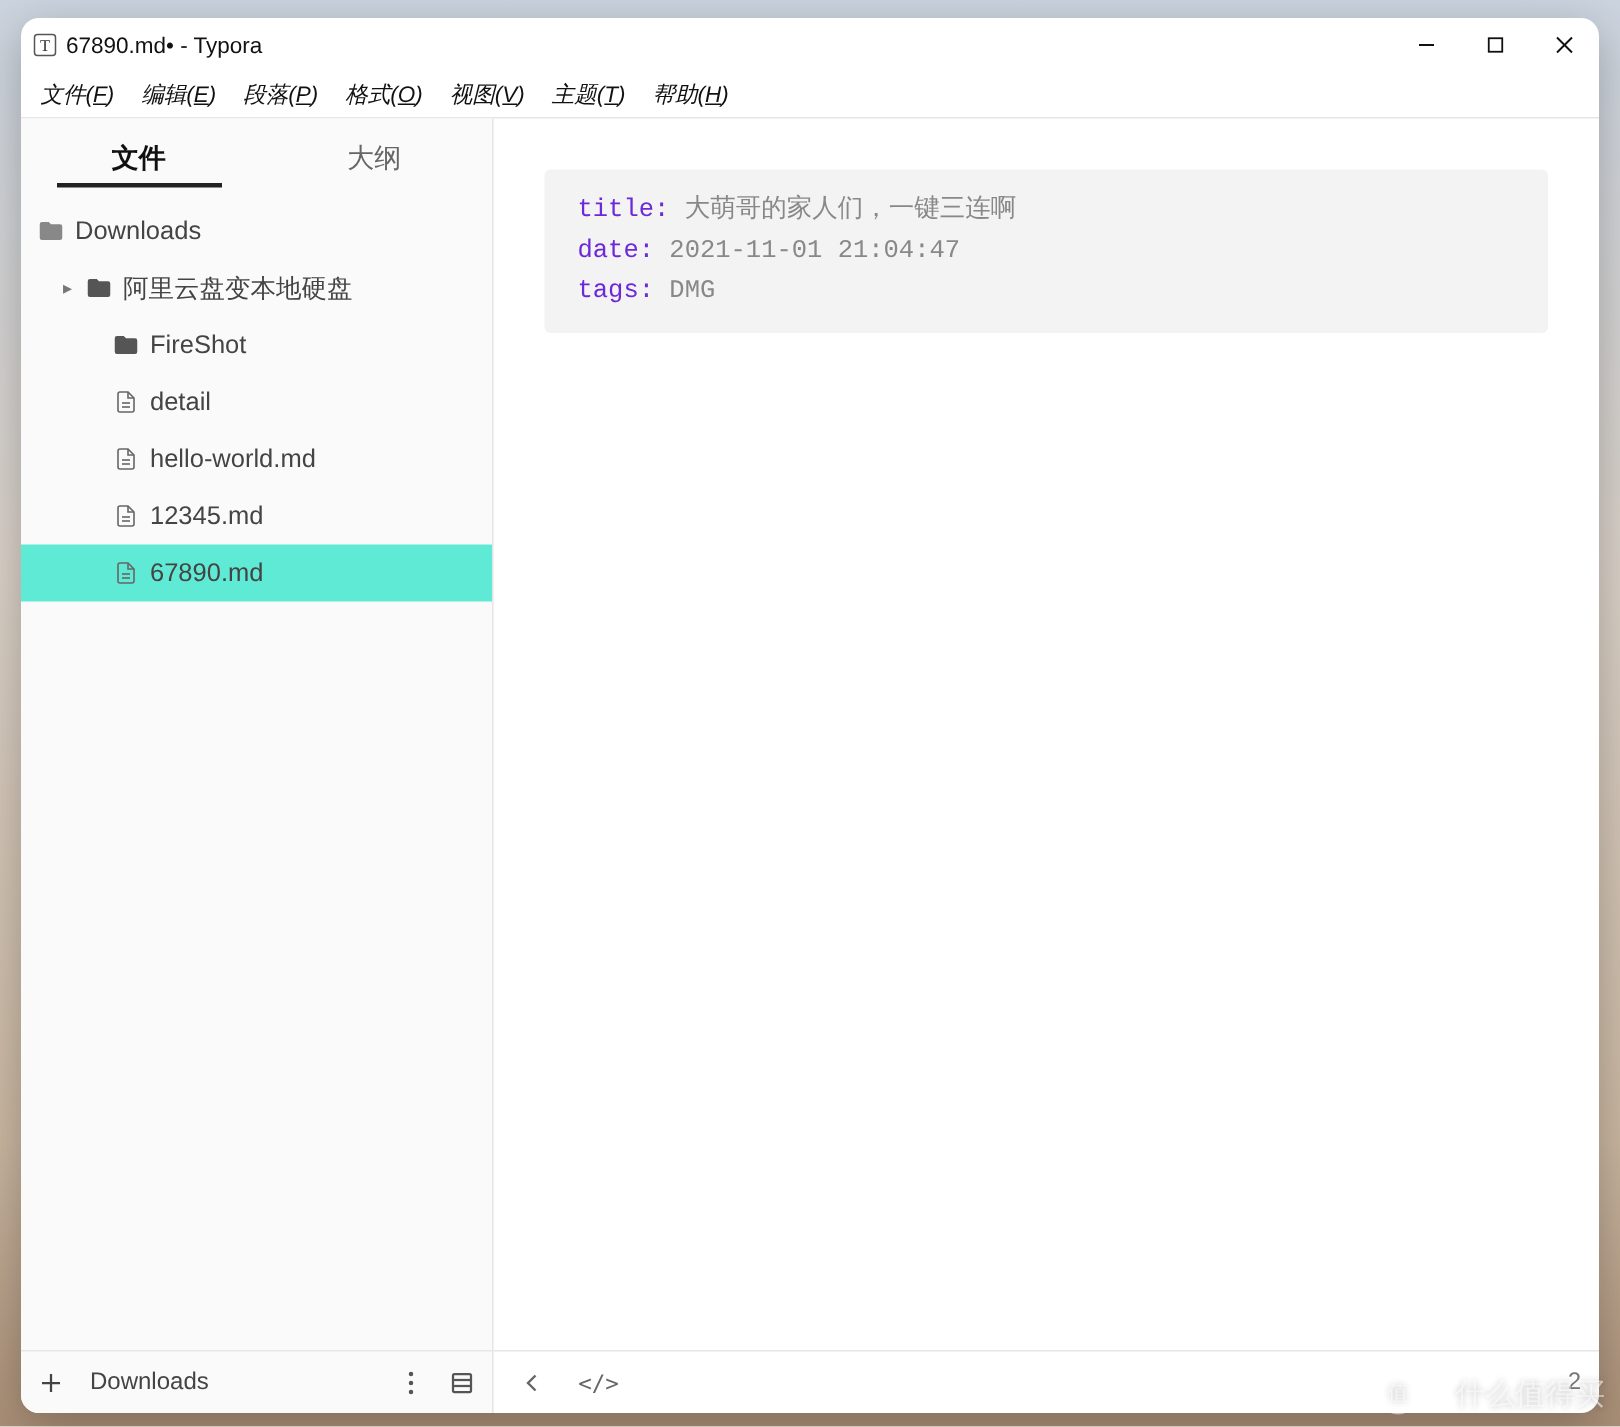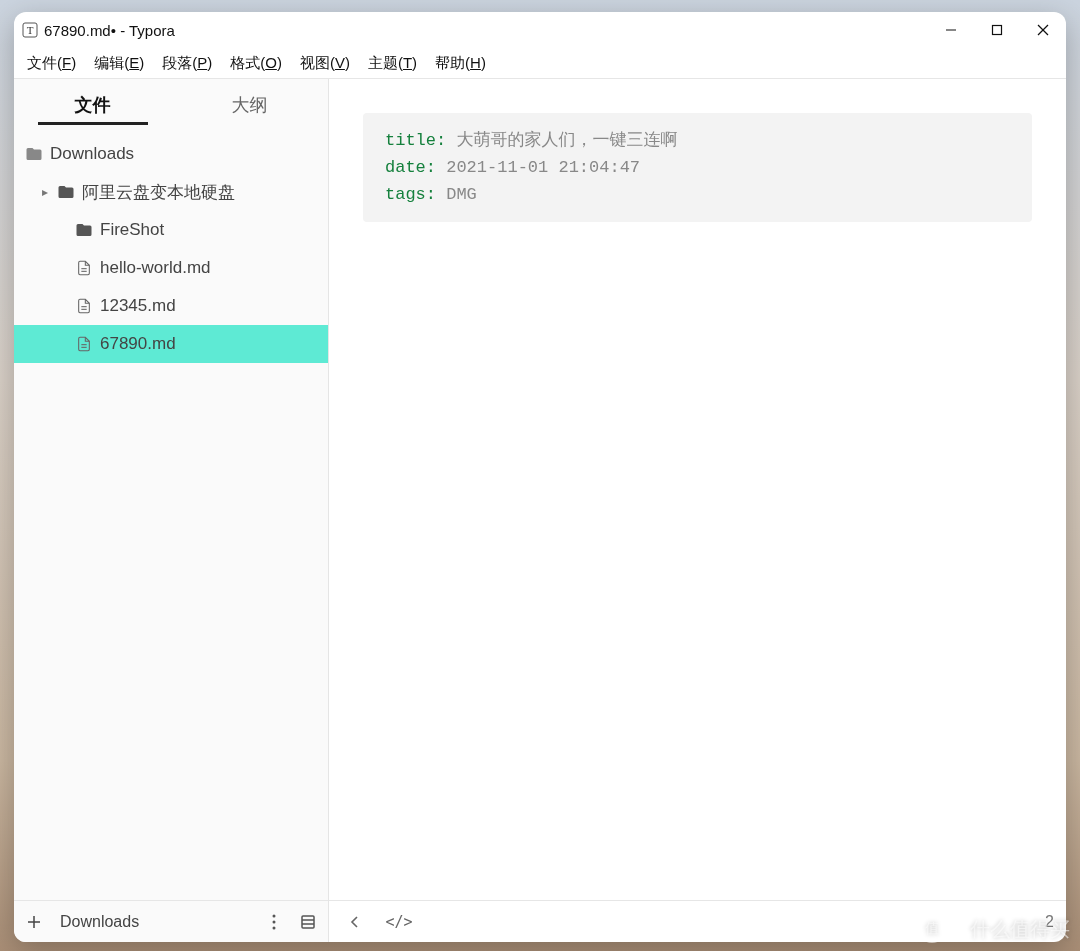--- a/index.html
+++ b/index.html
@@ -51,20 +51,21 @@
     height: 30px;
     display: flex; align-items: center;
     padding: 0 4px;
     font-size: 15px;
     color: #111;
   }
   .menuitem {
     padding: 2px 9px;
     border-radius: 0;
     cursor: default;
+    font-style: italic;
   }
   .menuitem u { text-decoration: underline; }
 
   .workspace {
     flex: 1;
     display: flex;
     min-height: 0;
     border-top: 1px solid #e6e6e6;
   }
   .sidebar {
@@ -145,21 +146,21 @@
   .frontmatter {
     background: #f3f3f3;
     border-radius: 4px;
     padding: 14px 22px;
     font-family: ui-monospace, "SFMono-Regular", Consolas, "Courier New", monospace;
     font-size: 17px;
     line-height: 27px;
     color: #888;
     white-space: pre;
   }
-  .fm-key { color: #15803d; }
+  .fm-key { color: #6d28d9; }
   .fm-val { color: #888; }
   .editor-footer {
     height: 42px;
     border-top: 1px solid #e6e6e6;
     display: flex; align-items: center;
     padding: 0 12px;
     gap: 16px;
     color: #666;
   }
   .ef-btn { display:flex; align-items:center; justify-content:center; width:28px; height:28px; }
@@ -258,20 +259,31 @@
 
         <div class="tree-row level1 file">
           <span class="icon">
             <svg width="18" height="18" viewBox="0 0 24 24" fill="#555">
                 <path d="M10 4H4a2 2 0 0 0-2 2v12a2 2 0 0 0 2 2h16a2 2 0 0 0 2-2V8a2 2 0 0 0-2-2h-8l-2-2z"></path>
               </svg>
           </span>
           <span class="label">FireShot</span>
         </div>
 
+        <div class="tree-row level1 file">
+          <span class="icon">
+            <svg width="16" height="16" viewBox="0 0 24 24" fill="none" stroke="#666" stroke-width="1.6">
+                <path d="M14 2H6a2 2 0 0 0-2 2v16a2 2 0 0 0 2 2h12a2 2 0 0 0 2-2V8z"></path>
+                <polyline points="14 2 14 8 20 8"></polyline>
+                <line x1="8" y1="13" x2="16" y2="13"></line>
+                <line x1="8" y1="17" x2="16" y2="17"></line>
+              </svg>
+          </span>
+          <span class="label">detail</span>
+        </div>
 
         <div class="tree-row level1 file">
           <span class="icon">
             <svg width="16" height="16" viewBox="0 0 24 24" fill="none" stroke="#666" stroke-width="1.6">
                 <path d="M14 2H6a2 2 0 0 0-2 2v16a2 2 0 0 0 2 2h12a2 2 0 0 0 2-2V8z"></path>
                 <polyline points="14 2 14 8 20 8"></polyline>
                 <line x1="8" y1="13" x2="16" y2="13"></line>
                 <line x1="8" y1="17" x2="16" y2="17"></line>
               </svg>
           </span>

